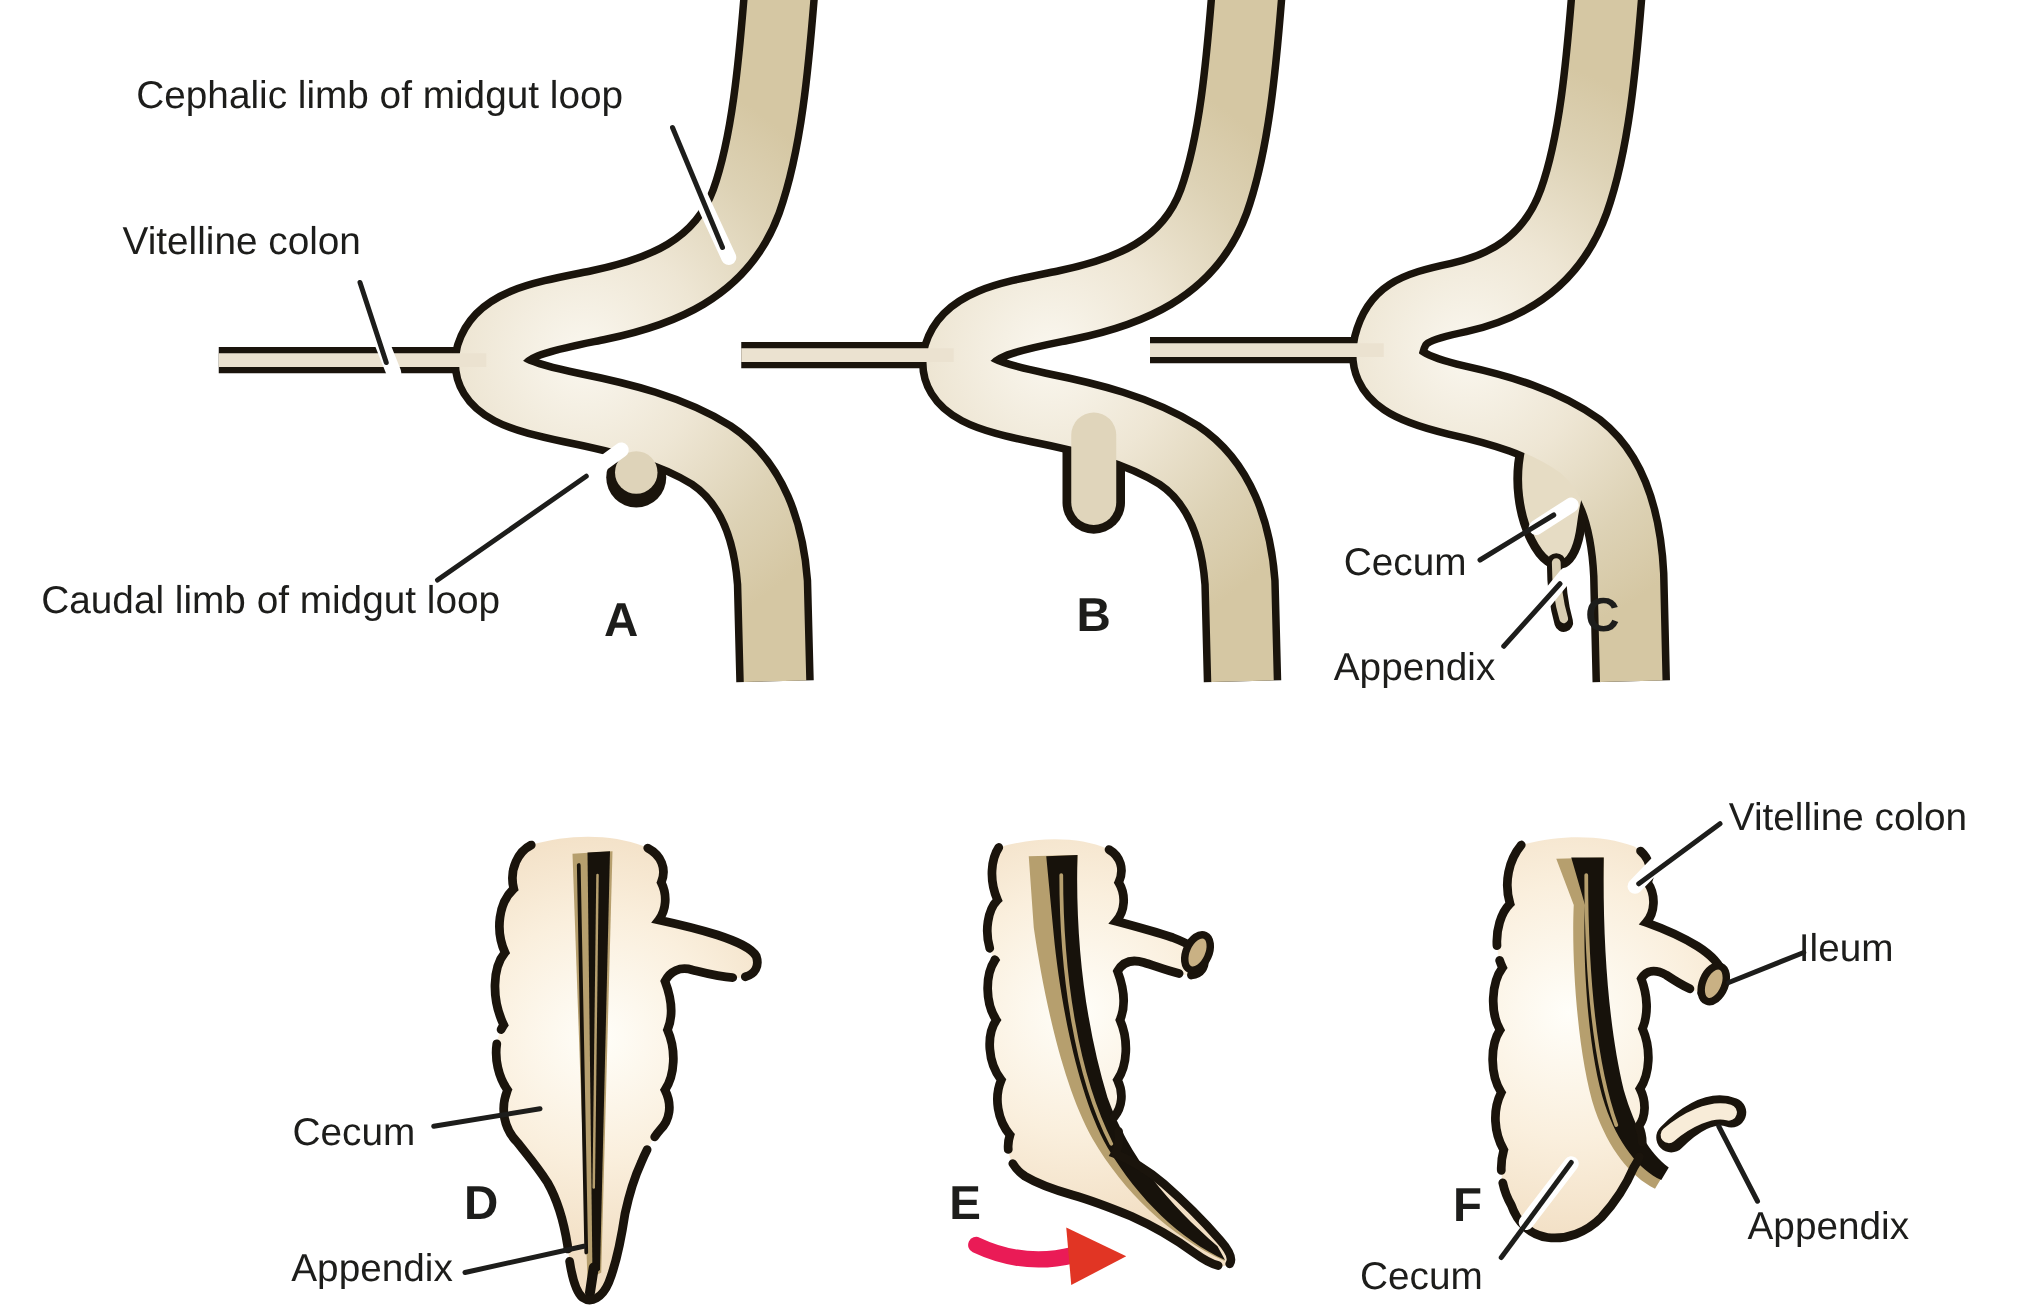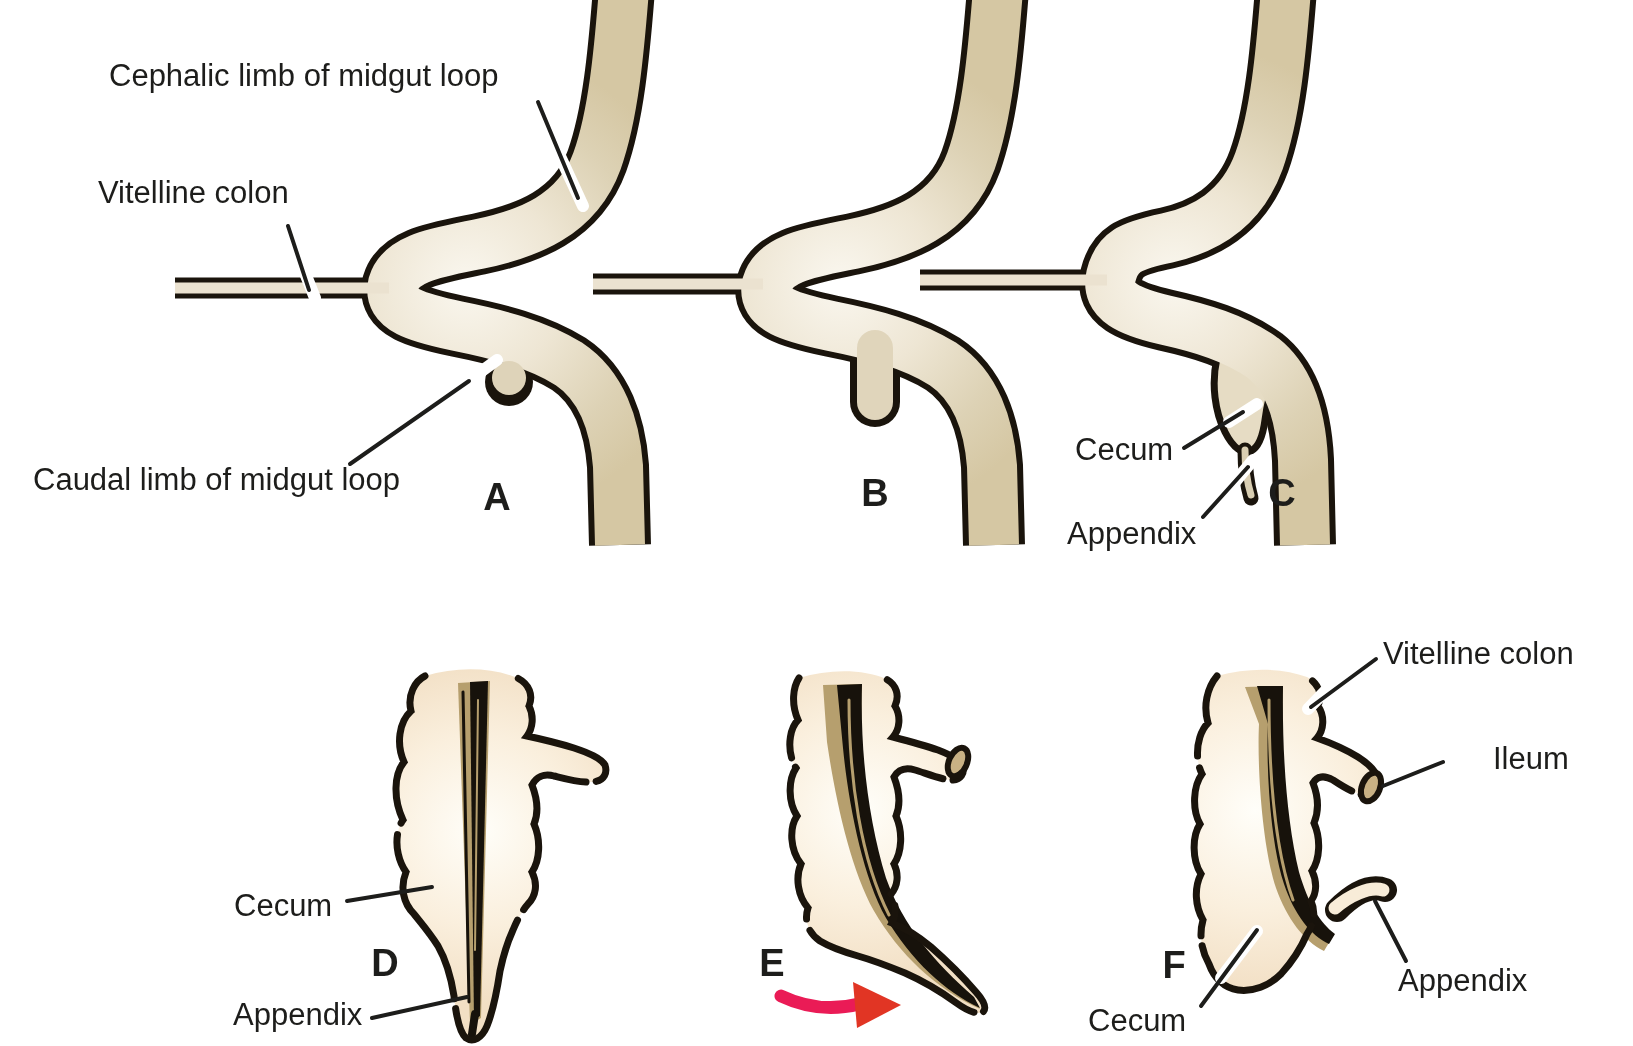--- a/index.html
+++ b/index.html
@@ -243,21 +243,21 @@
   </svg>
 
   <div class="lbl" style="left:92px;top:60px">Cephalic limb of midgut loop</div>
   <div class="lbl" style="left:81px;top:177px">Vitelline colon</div>
   <div class="lbl" style="left:16px;top:464px">Caudal limb of midgut loop</div>
   <div class="lbl" style="left:1058px;top:434px">Cecum</div>
   <div class="lbl" style="left:1050px;top:518px">Appendix</div>
   <div class="lbl" style="left:217px;top:890px">Cecum</div>
   <div class="lbl" style="left:216px;top:999px">Appendix</div>
   <div class="lbl" style="left:1366px;top:638px">Vitelline colon</div>
-  <div class="lbl" style="left:1476px;top:743px">Ileum</div>
+  <div class="lbl" style="left:1422px;top:743px">Ileum</div>
   <div class="lbl" style="left:1381px;top:965px">Appendix</div>
   <div class="lbl" style="left:1071px;top:1005px">Cecum</div>
 
   <div class="letter" style="left:458px;top:478px">A</div>
   <div class="letter" style="left:836px;top:474px">B</div>
   <div class="letter" style="left:1243px;top:474px">C</div>
   <div class="letter" style="left:346px;top:944px">D</div>
   <div class="letter" style="left:733px;top:944px">E</div>
   <div class="letter" style="left:1135px;top:946px">F</div>
 </div>

